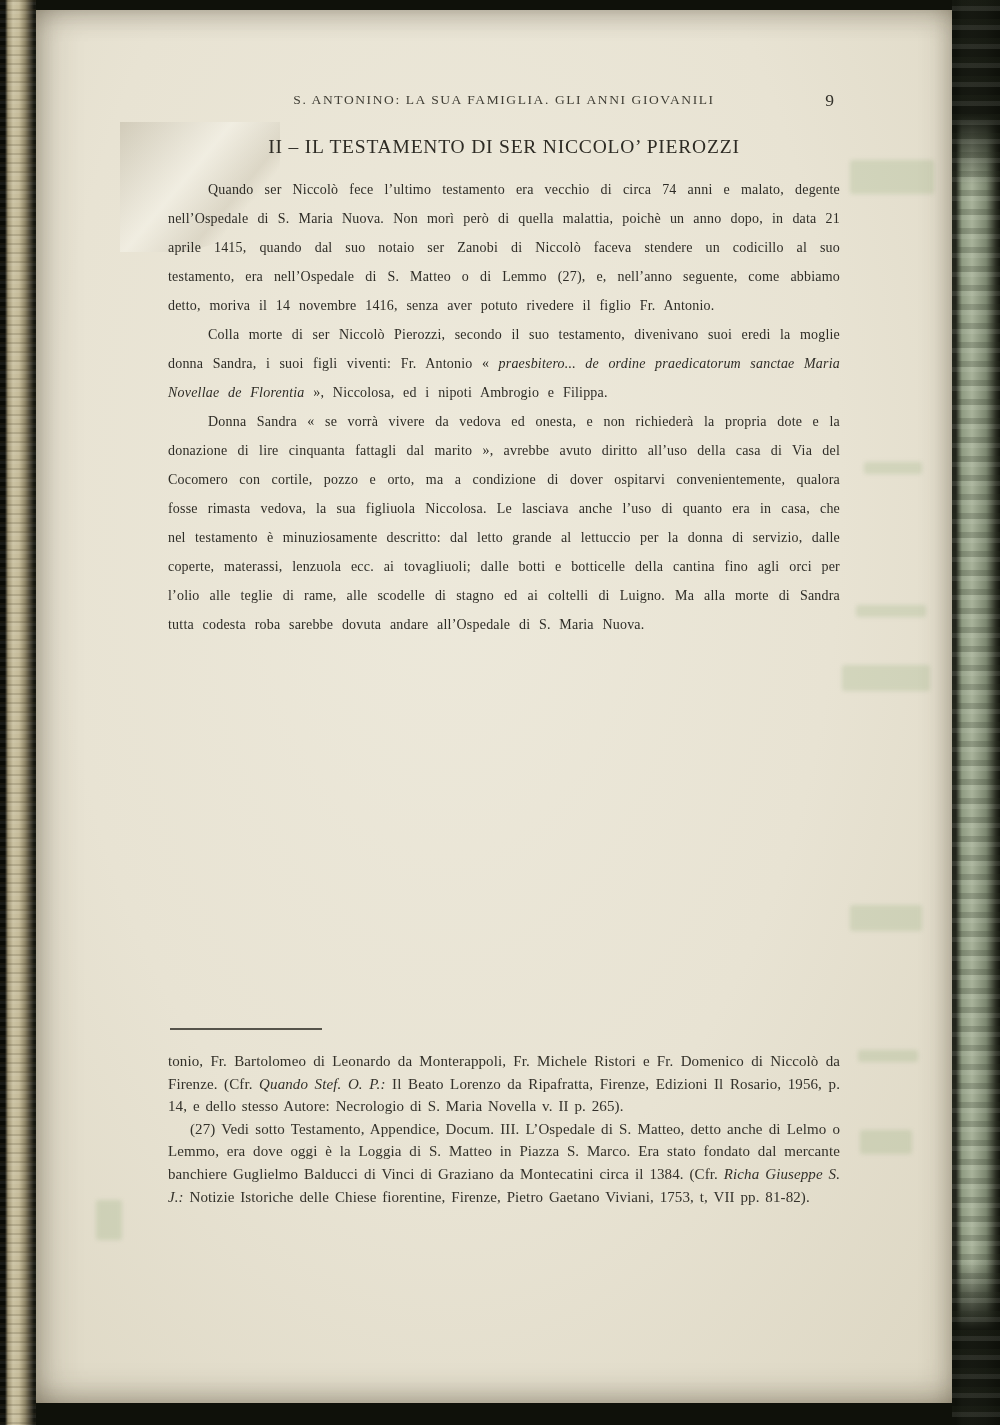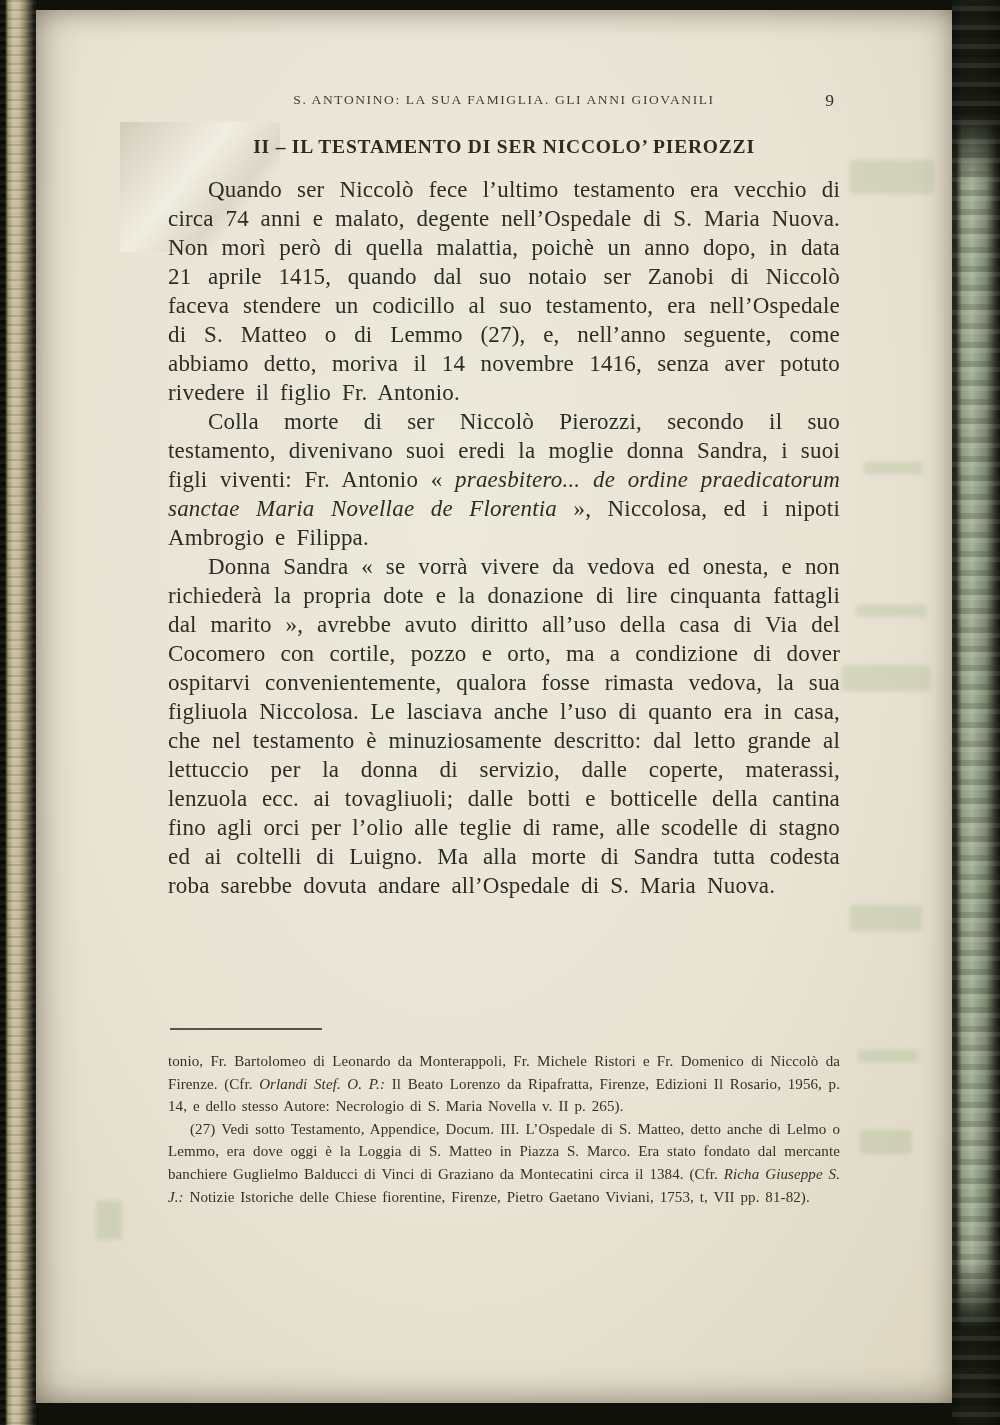--- a/index.html
+++ b/index.html
@@ -79,27 +79,27 @@
     font-size: 13.5px; letter-spacing: 1.6px;
     color: #3f3d34; white-space: nowrap;
   }
   .page-number {
     position: absolute; right: 6px; top: -2px;
     font-size: 17.5px; color: #34322b;
   }
 
   .section-title {
     margin: 24px 0 0 0; text-align: center;
-    font-size: 19.5px; font-weight: bold; letter-spacing: 0.8px;
+    font-size: 19.5px; font-weight: normal; letter-spacing: 0.8px;
     color: #2d2b24; white-space: nowrap;
   }
 
   .body-text {
     margin-top: 17px;
-    font-size: 23px; line-height: 29px;
+    font-size: 14px; line-height: 29px;
     color: #2e2c26;
     text-align: justify;
     word-spacing: 5px; letter-spacing: 0.2px;
   }
   .para { margin: 0; text-indent: 40px; }
   .body-text em, .footnotes em { font-style: italic; }
 
   .footnotes {
     position: absolute; left: 132px; right: 112px; top: 1018px;
     font-size: 15px; line-height: 22.6px;
@@ -144,18 +144,18 @@
 
       <div class="body-text">
         <p class="para"><span>Quando ser Niccolò fece l’ultimo testamento era vecchio di circa 74 anni e malato, degente nell’Ospedale di S. Maria Nuova. Non morì però di quella malattia, poichè un anno dopo, in data 21 aprile 1415, quando dal suo notaio ser Zanobi di Niccolò faceva stendere un codicillo al suo testamento, era nell’Ospedale di S. Matteo o di Lemmo (27), e, nell’anno seguente, come abbiamo detto, moriva il 14 novembre 1416, senza aver potuto rivedere il figlio Fr. Antonio.</span></p>
         <p class="para"><span>Colla morte di ser Niccolò Pierozzi, secondo il suo testamento, divenivano suoi eredi la moglie donna Sandra, i suoi figli viventi: Fr. Antonio « </span><em>praesbitero... de ordine praedicatorum sanctae Maria Novellae de Florentia</em><span> », Niccolosa, ed i nipoti Ambrogio e Filippa.</span></p>
         <p class="para"><span>Donna Sandra « se vorrà vivere da vedova ed onesta, e non richiederà la propria dote e la donazione di lire cinquanta fattagli dal marito », avrebbe avuto diritto all’uso della casa di Via del Cocomero con cortile, pozzo e orto, ma a condizione di dover ospitarvi convenientemente, qualora fosse rimasta vedova, la sua figliuola Niccolosa. Le lasciava anche l’uso di quanto era in casa, che nel testamento è minuziosamente descritto: dal letto grande al lettuccio per la donna di servizio, dalle coperte, materassi, lenzuola ecc. ai tovagliuoli; dalle botti e botticelle della cantina fino agli orci per l’olio alle teglie di rame, alle scodelle di stagno ed ai coltelli di Luigno. Ma alla morte di Sandra tutta codesta roba sarebbe dovuta andare all’Ospedale di S. Maria Nuova.</span></p>
       </div>
     </div>
 
     <div class="footnotes">
       <div class="footnote-rule"></div>
-      <p class="fn"><span>tonio, Fr. Bartolomeo di Leonardo da Monterappoli, Fr. Michele Ristori e Fr. Domenico di Niccolò da Firenze. (Cfr. </span><em>Orlandi Stef. O. P.:</em><span> Il Beato Lorenzo da Ripafratta, Firenze, Edizioni Il Rosario, 1956, p. 14, e dello stesso Autore: Necrologio di S. Maria Novella v. II p. 265).</span></p>
+      <p class="fn"><span>tonio, Fr. Bartolomeo di Leonardo da Monterappoli, Fr. Michele Ristori e Fr. Domenico di Niccolò da Firenze. (Cfr. </span><em>Quando Stef. O. P.:</em><span> Il Beato Lorenzo da Ripafratta, Firenze, Edizioni Il Rosario, 1956, p. 14, e dello stesso Autore: Necrologio di S. Maria Novella v. II p. 265).</span></p>
       <p class="fn fn-indent"><span>(27) Vedi sotto Testamento, Appendice, Docum. III. L’Ospedale di S. Matteo, detto anche di Lelmo o Lemmo, era dove oggi è la Loggia di S. Matteo in Piazza S. Marco. Era stato fondato dal mercante banchiere Guglielmo Balducci di Vinci di Graziano da Montecatini circa il 1384. (Cfr. </span><em>Richa Giuseppe S. J.:</em><span> Notizie Istoriche delle Chiese fiorentine, Firenze, Pietro Gaetano Viviani, 1753, t, VII pp. 81-82).</span></p>
     </div>
 
   </div>
 </div>
 
 </body></html>

